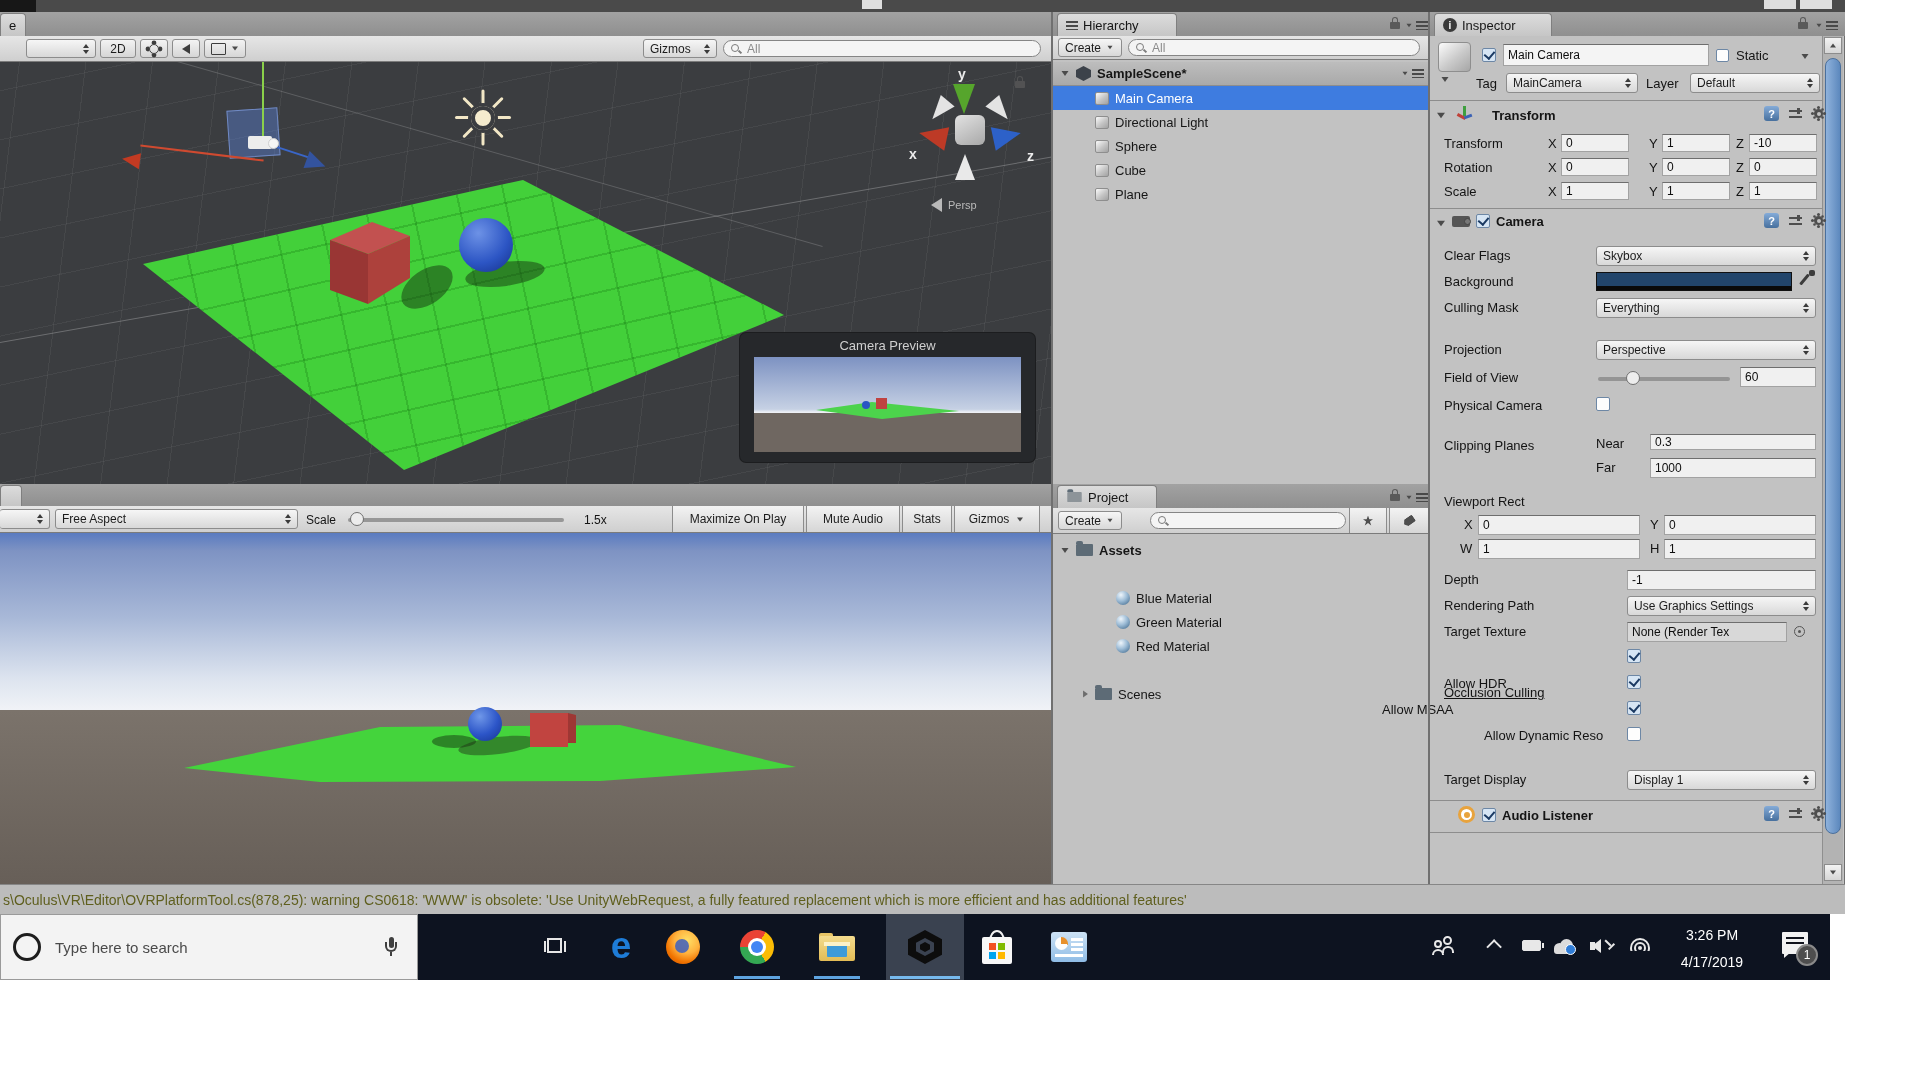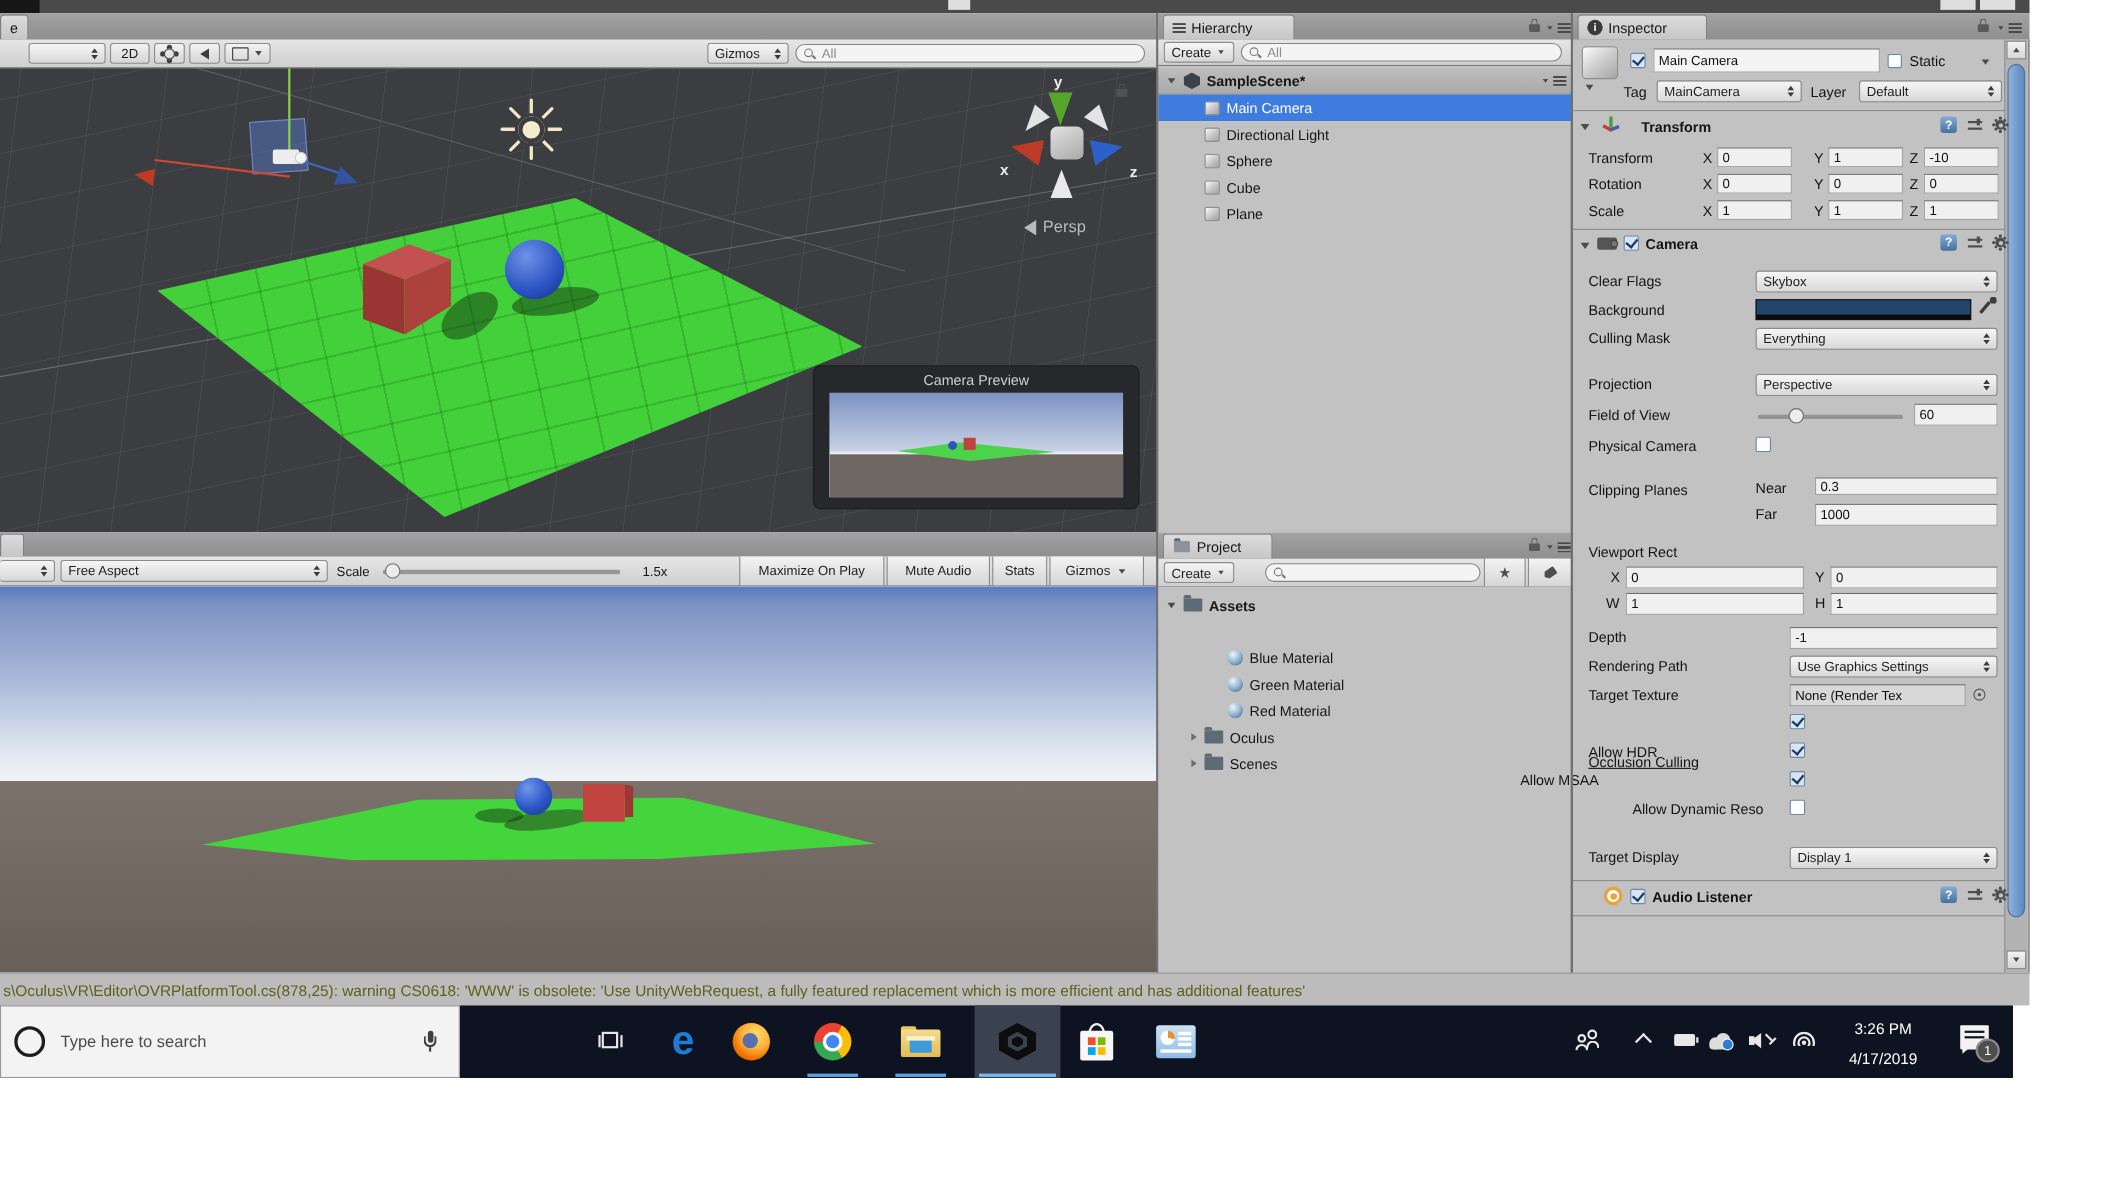--- a/index.html
+++ b/index.html
@@ -164,21 +164,21 @@
       <div class="ilock" style="left:110px;top:14px;opacity:.75;"></div>
       <div class="cone" style="left:26px;top:36px;border-left:9px solid transparent;border-right:9px solid transparent;border-top:24px solid #e3e3e3;transform:rotate(40deg);"></div>
       <div class="cone" style="left:86px;top:36px;border-left:9px solid transparent;border-right:9px solid transparent;border-top:24px solid #e3e3e3;transform:rotate(-40deg);"></div>
       <div class="cone" style="left:48px;top:22px;border-left:11px solid transparent;border-right:11px solid transparent;border-top:30px solid #56a52c;"></div>
       <div class="cone" style="left:14px;top:62px;border-top:12px solid transparent;border-bottom:12px solid transparent;border-left:28px solid #bd3a26;transform:rotate(-168deg);"></div>
       <div class="cone" style="left:88px;top:62px;border-top:12px solid transparent;border-bottom:12px solid transparent;border-right:28px solid #2d61c9;transform:rotate(168deg);"></div>
       <div class="cone" style="left:50px;top:92px;border-left:10px solid transparent;border-right:10px solid transparent;border-bottom:26px solid #e9e9e9;"></div>
       <div class="abs" style="left:50px;top:53px;width:30px;height:30px;border-radius:6px;background:linear-gradient(150deg,#e2e2e2,#a8a8a8);"></div>
       <span class="lbl b" style="left:4px;top:84px;color:#ececec;font-size:14px;">x</span>
       <span class="lbl b" style="left:122px;top:86px;color:#ececec;font-size:14px;">z</span>
-      <div class="abs" style="left:26px;top:136px;display:flex;align-items:center;gap:6px;color:#b9b9b9;font-size:15px;">
+      <div class="abs" style="left:26px;top:136px;display:flex;align-items:center;gap:6px;color:#b9b9b9;font-size:11px;">
         <span style="width:0;height:0;border-top:7px solid transparent;border-bottom:7px solid transparent;border-right:11px solid #b9b9b9;"></span>
         <span>Persp</span>
       </div>
     </div>
 
     <div class="abs" style="left:740px;top:271px;width:295px;height:129px;background:#26282b;border-radius:6px;box-shadow:0 0 0 1px #1c1d1f;">
       <div class="lbl" style="left:0;top:5px;width:295px;text-align:center;color:#cfcfcf;">Camera Preview</div>
       <div class="abs" style="left:14px;top:24px;width:267px;height:95px;background:linear-gradient(#7d92c2,#c6d1e4 55%,#eef0f5 58%);overflow:hidden;">
         <div class="abs" style="left:0;top:56px;width:267px;height:39px;background:#6f6761;"></div>
         <div class="abs" style="inset:0;background:#4cd34c;clip-path:polygon(62px 53px,118px 45px,205px 54px,128px 62px);"></div>
@@ -321,25 +321,20 @@
     <span>Blue Material</span>
   </div>
   <div class="hrow" style="top:610px;padding-left:63px;">
     <span class="matball"></span>
     <span>Green Material</span>
   </div>
   <div class="hrow" style="top:634px;padding-left:63px;">
     <span class="matball"></span>
     <span>Red Material</span>
   </div>
-  <div class="hrow" style="top:658px;padding-left:29px;">
-    <span class="trir" style="transform:scale(.7);"></span>
-    <span class="folder"></span>
-    <span>Oculus</span>
-  </div>
   <div class="hrow" style="top:682px;padding-left:29px;">
     <span class="trir" style="transform:scale(.7);"></span>
     <span class="folder"></span>
     <span>Scenes</span>
   </div>
 
   <div class="abs hdrstrip" style="left:1430px;top:12px;width:415px;height:24px;"></div>
   <div class="tab" style="left:1434px;top:13px;width:118px;height:23px;">
     <span style="width:14px;height:14px;border-radius:50%;background:#3a3a3a;color:#fff;font-size:10px;font-weight:bold;display:flex;align-items:center;justify-content:center;">
         <i style="font-style:normal;">i</i>

